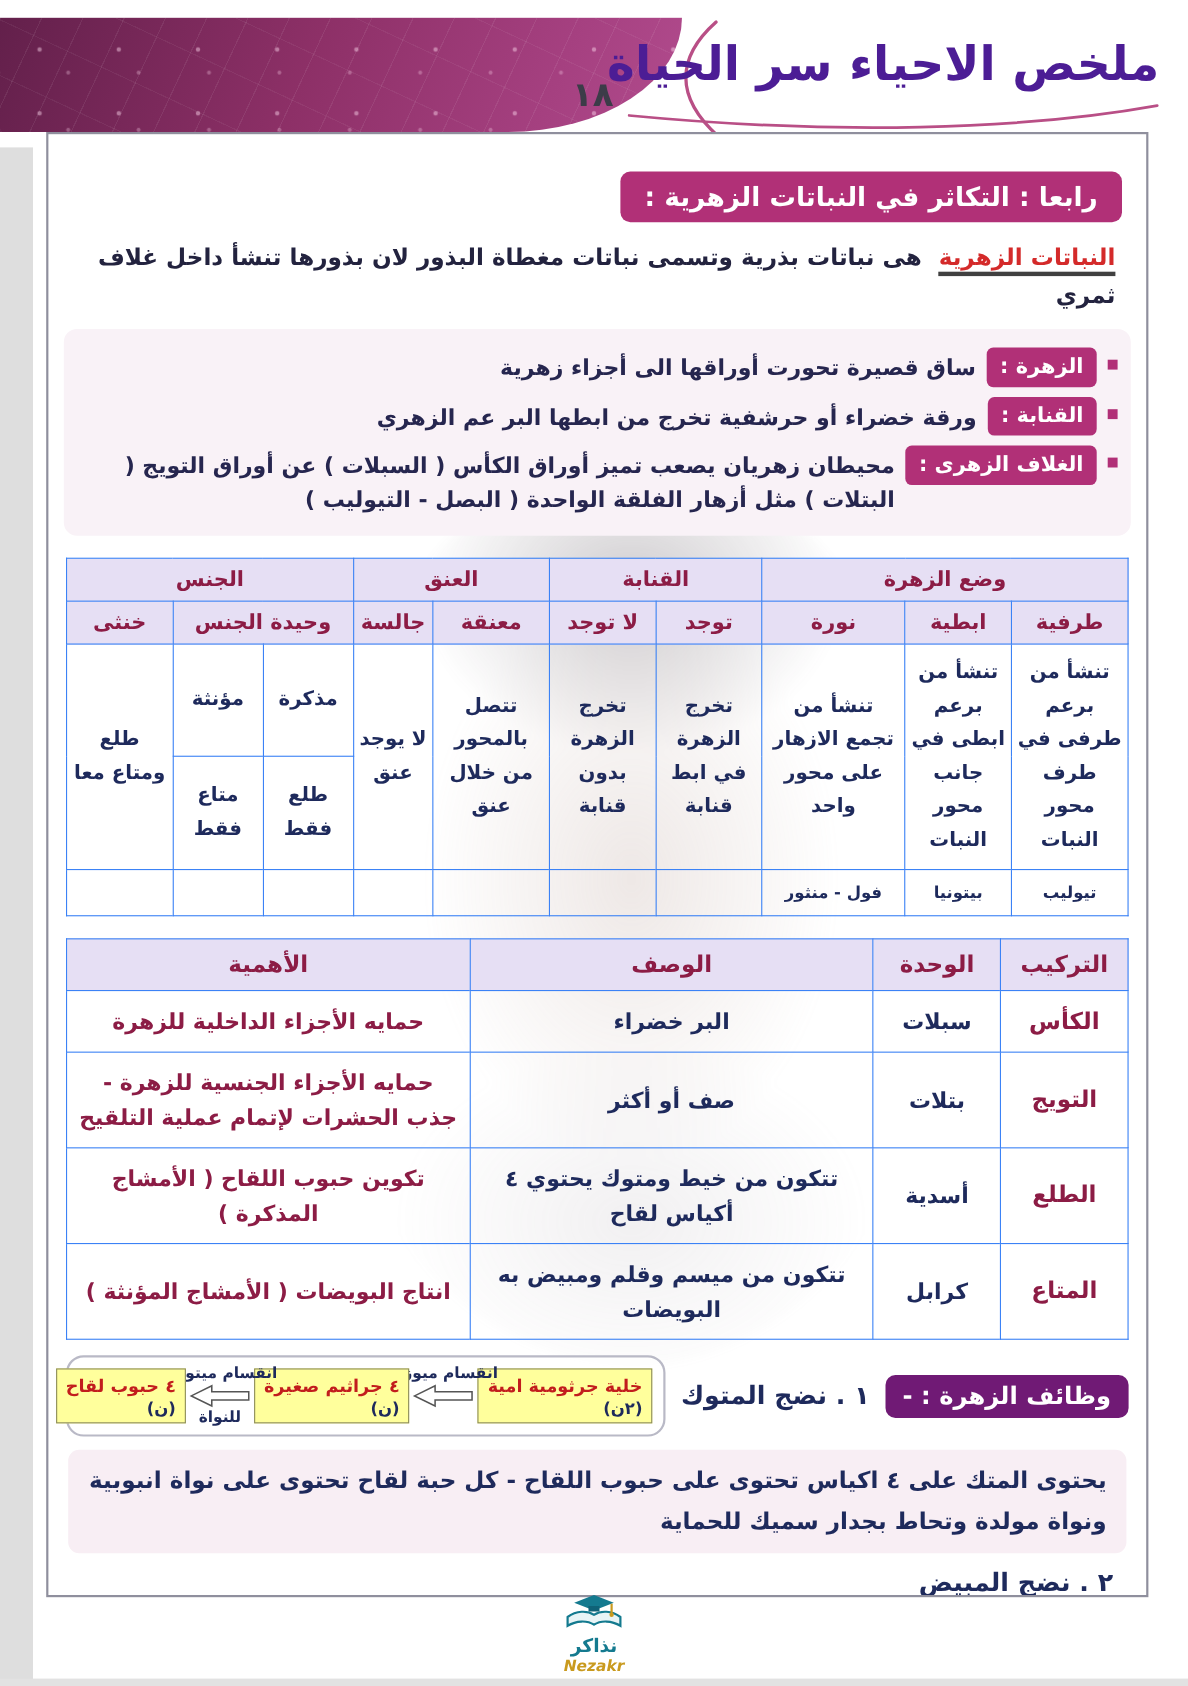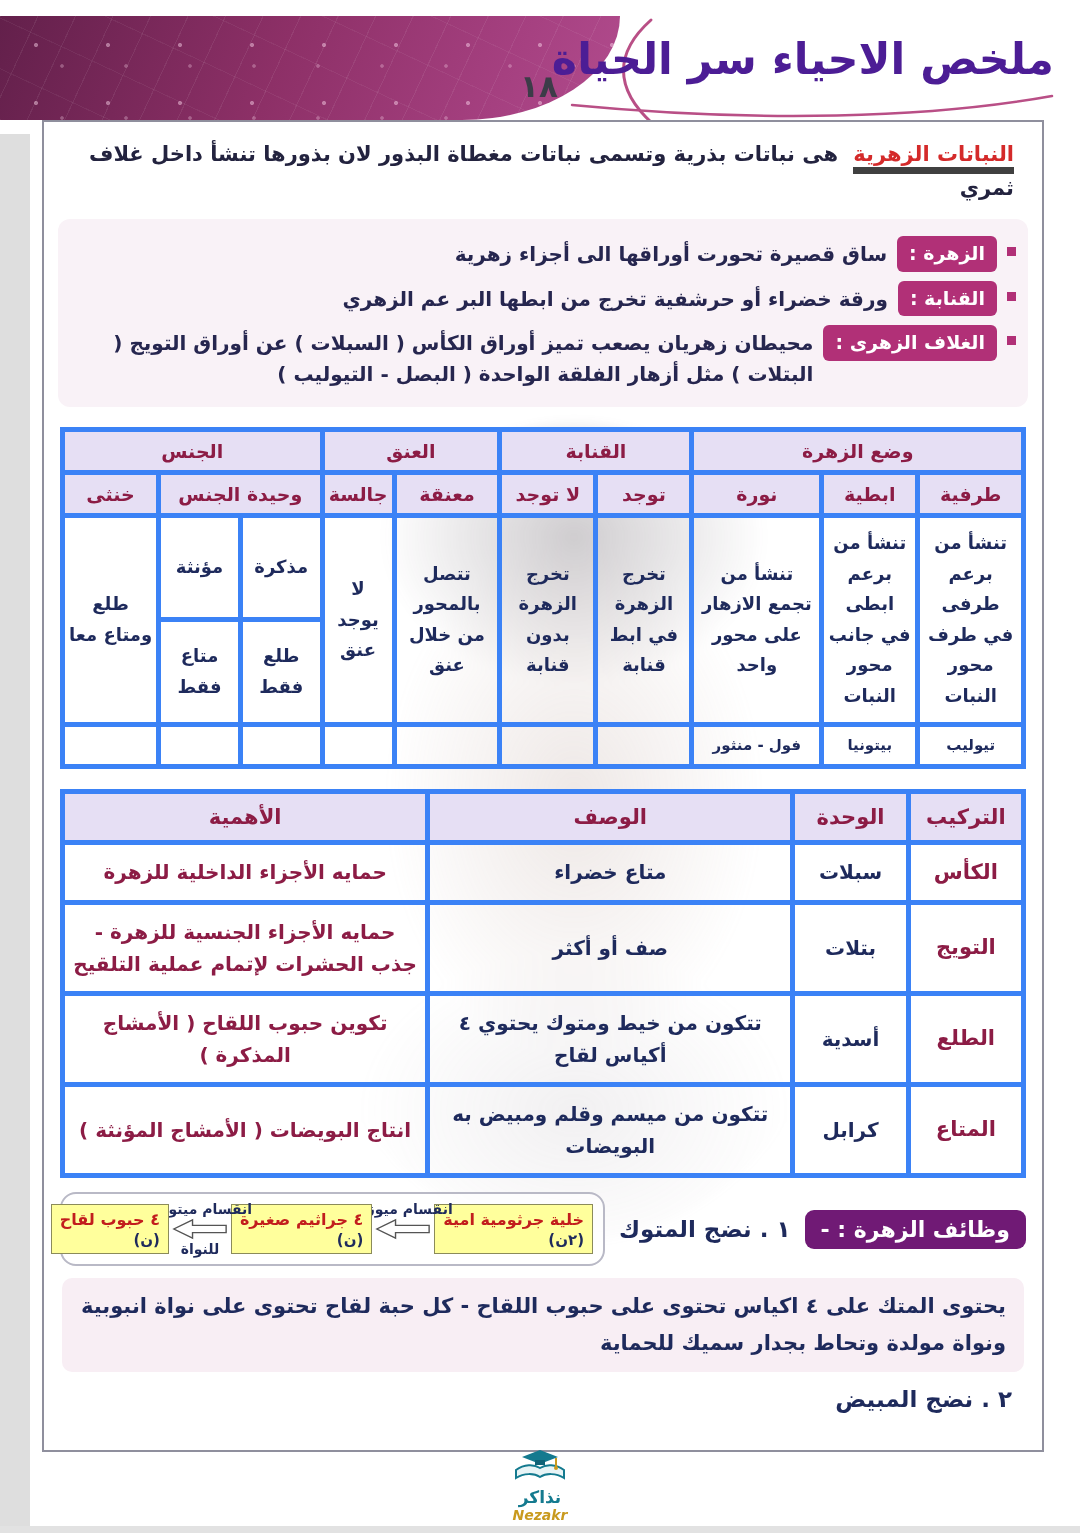--- a/index.html
+++ b/index.html
@@ -48,30 +48,30 @@
       radial-gradient(ellipse 48% 26% at 50% 84%, rgba(150,140,150,0.13), transparent 75%);
     filter: blur(4px);
   }
 
   
   .heading-badge {
     display:inline-block; background:#b13077; color:#fff; font-weight:bold;
     font-size:24px; padding:9px 22px; border-radius:9px; margin:34px 10px 0 0;
   }
   .intro { margin:16px 16px 0 16px; font-size:21px; font-weight:bold; color:#23233f; line-height:1.6; }
-  .intro .term { color:#d42a2a; border-bottom:7px solid #404040; padding-bottom:1px; margin-left:8px; }
+  .intro .term { color:#d42a2a; border-bottom:4px solid #404040; padding-bottom:1px; margin-left:8px; }
   .bullets { margin:14px 2px 0 2px; background:#f9f2f7; border-radius:12px; padding:8px 12px; }
   .bullet { display:flex; align-items:flex-start; gap:10px; margin:9px 0; font-size:20px; font-weight:bold; color:#26264f; line-height:1.55; }
   .dot { width:9px; height:9px; background:#b13077; margin-top:11px; flex:none; }
   .blabel { background:#b13077; color:#fff; border-radius:6px; padding:3px 12px; flex:none; font-size:19px; }
   .btext { padding-top:3px; }
 
   
   table { border-collapse:collapse; table-layout:fixed; width:calc(100% - 8px); margin:20px 4px 0 4px; }
-  th, td { border:5px solid #3b82f6; text-align:center; vertical-align:middle; }
+  th, td { border:1px solid #3b82f6; text-align:center; vertical-align:middle; }
   th { background:#e6dff4; color:#8c1c45; font-weight:bold; font-size:20px; padding:9px 4px; }
   .t1 th { font-size:19px; padding:8px 3px; }
   .t1 td.desc { font-size:18px; font-weight:bold; color:#1e2a5c; padding:10px 4px; line-height:1.7; background:transparent; }
   .t1 td.sub { height:92px; }
   .t1 tr.ex td { font-size:15px; font-weight:bold; color:#1e2a5c; padding:9px 4px; height:42px; background:transparent; }
   .t2 th { font-size:21px; padding:11px 6px; }
   .t2 td { font-size:20px; font-weight:bold; padding:11px 8px; line-height:1.6; background:transparent; }
   .t2 td.c1 { color:#8c1c45; font-size:21px; }
   .t2 td.c2 { color:#1e2a5c; }
   .t2 td.c4 { color:#8c1c45; }
@@ -108,20 +108,23 @@
     <path d="M651,4 C615,36 613,72 653,108" fill="none" stroke="#b94f86" stroke-width="3" stroke-linecap="round"></path>
     <path d="M1052,80 C930,102 760,107 572,89" fill="none" stroke="#b94f86" stroke-width="2.5" stroke-linecap="round"></path>
   </svg>
   <div class="page-number">١٨</div>
   <h1 class="doc-title">ملخص الاحياء سر الحياة</h1>
 </div>
 
 <div class="content">
   <div class="watermark"></div>
 
+  <div>
+    <span class="heading-badge">رابعا : التكاثر في النباتات الزهرية :</span>
+  </div>
 
   <p class="intro">
     <span class="term">النباتات الزهرية</span>
     <span>هى نباتات بذرية وتسمى نباتات مغطاة البذور لان بذورها تنشأ داخل غلاف ثمري</span>
   </p>
 
   <div class="bullets">
     <div class="bullet">
       <span class="dot"></span>
       <span class="blabel">الزهرة :</span>
@@ -211,21 +214,21 @@
     <tbody>
         <tr>
       <th>التركيب</th>
       <th>الوحدة</th>
       <th>الوصف</th>
       <th>الأهمية</th>
     </tr>
     <tr>
       <td class="c1">الكأس</td>
       <td class="c2">سبلات</td>
-      <td class="c2">متاع خضراء</td>
+      <td class="c2">البر خضراء</td>
       <td class="c4">حمايه الأجزاء الداخلية للزهرة</td>
     </tr>
     <tr>
       <td class="c1">التويج</td>
       <td class="c2">بتلات</td>
       <td class="c2">صف أو أكثر</td>
       <td class="c4">حمايه الأجزاء الجنسية للزهرة - جذب الحشرات لإتمام عملية التلقيح</td>
     </tr>
     <tr>
       <td class="c1">الطلع</td>

